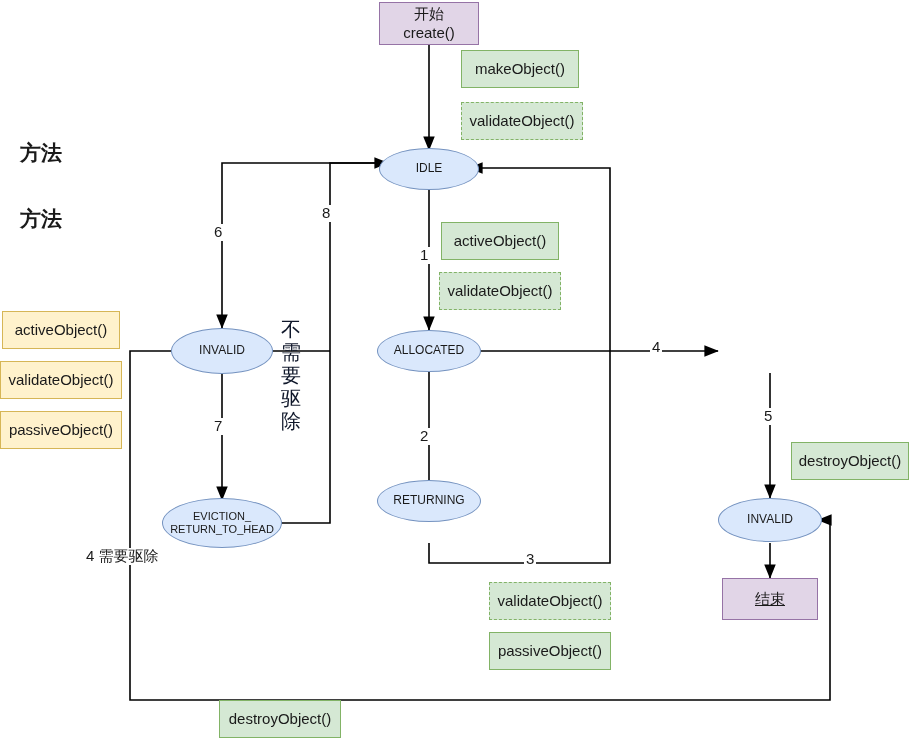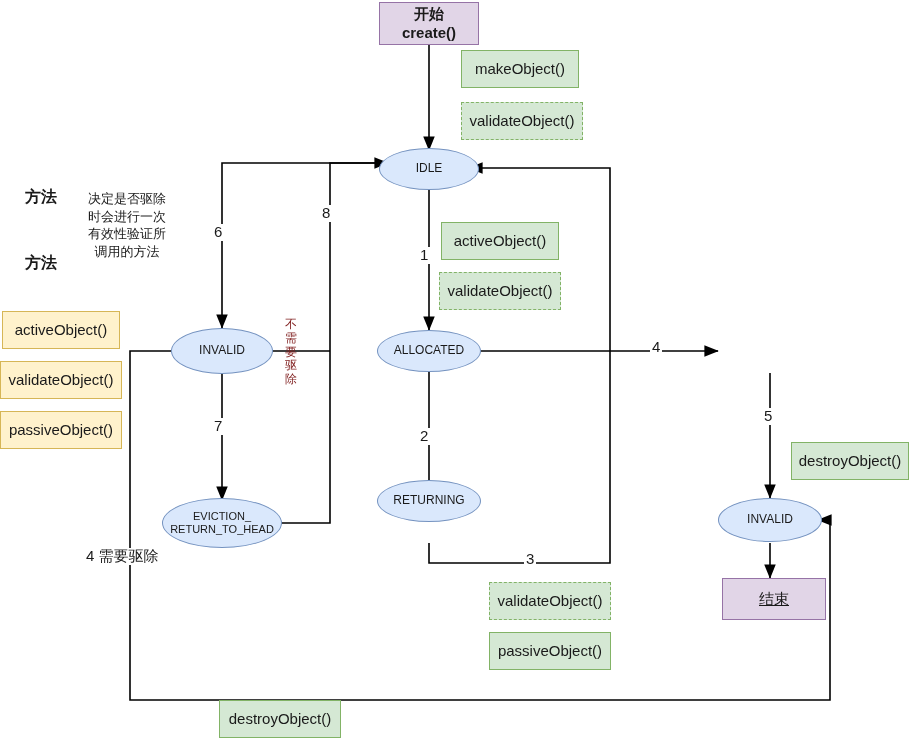--- a/index.html
+++ b/index.html
@@ -81,29 +81,28 @@
     line-height: 1.35;
     text-align: center;
     white-space: pre-line;
   }
   .legend-chip {
     position: absolute;
     box-sizing: border-box;
     display: flex;
     align-items: center;
     justify-content: center;
-    font-size: 16px;
+    font-size: 21px;
     font-weight: bold;
     color: #1a1a1a;
-    margin-top: 44px;
   }
   .vlabel {
     position: absolute;
-    font-size: 12px;
-    color: #7f1d1d;
+    font-size: 20px;
+    color: #0f172a;
     line-height: 1.15;
     text-align: center;
     width: 22px;
     white-space: pre-line;
   }
 </style>
 </head>
 <body>
 
 <div id="canvas">
@@ -137,24 +136,24 @@
       <path d="M171,351 L130,351 L130,700 L830,700 L830,520 L818,520"></path>
 
       <path d="M770,543 L770,578"></path>
     </g>
 
     <g stroke="#000000" stroke-width="1.6" fill="none">
       <path d="M273,351 L330,351"></path>
     </g>
   </svg>
 
-  <div class="box terminal" style="left:379px; top:2px; width:100px; height:43px;font-weight:bold;">开始
+  <div class="box terminal" style="left:379px; top:2px; width:100px; height:43px;">开始
 create()</div>
 
-  <div class="box terminal" style="left:722px; top:578px; width:104px; height:42px;text-decoration:underline;">结束</div>
+  <div class="box terminal" style="left:722px; top:578px; width:96px; height:42px;text-decoration:underline;">结束</div>
 
   <div class="node" style="left:377px; top:330px; width:104px; height:42px;">ALLOCATED</div>
 
   <div class="node" style="left:379px; top:148px; width:100px; height:42px;">IDLE</div>
 
   <div class="node" style="left:377px; top:480px; width:104px; height:42px;">RETURNING</div>
 
 
   <div class="node" style="left:718px; top:498px; width:104px; height:44px;">INVALID</div>
 
@@ -181,24 +180,20 @@
 
   <div class="box method-yellow" style="left:2px; top:311px; width:118px; height:38px;">activeObject()</div>
 
   <div class="box method-yellow" style="left:0px; top:361px; width:122px; height:38px;">validateObject()</div>
 
   <div class="box method-yellow" style="left:0px; top:411px; width:122px; height:38px;">passiveObject()</div>
 
   <div class="legend-chip method-dashed" style="left:10px; top:139px; width:62px; height:28px;">方法</div>
 
   <div class="legend-chip method-yellow" style="left:10px; top:205px; width:62px; height:28px;">方法</div>
-  <div class="legend-text" style="left:78px; top:190px; width:98px;">决定是否驱除
-时会进行一次
-有效性验证所
-调用的方法</div>
 
   <div class="edge-label" style="left:418px; top:247px;">1</div>
 
   <div class="edge-label" style="left:418px; top:428px;">2</div>
 
   <div class="edge-label" style="left:524px; top:551px;">3</div>
 
   <div class="edge-label" style="left:650px; top:339px;">4</div>
 
   <div class="edge-label" style="left:762px; top:408px;">5</div>

